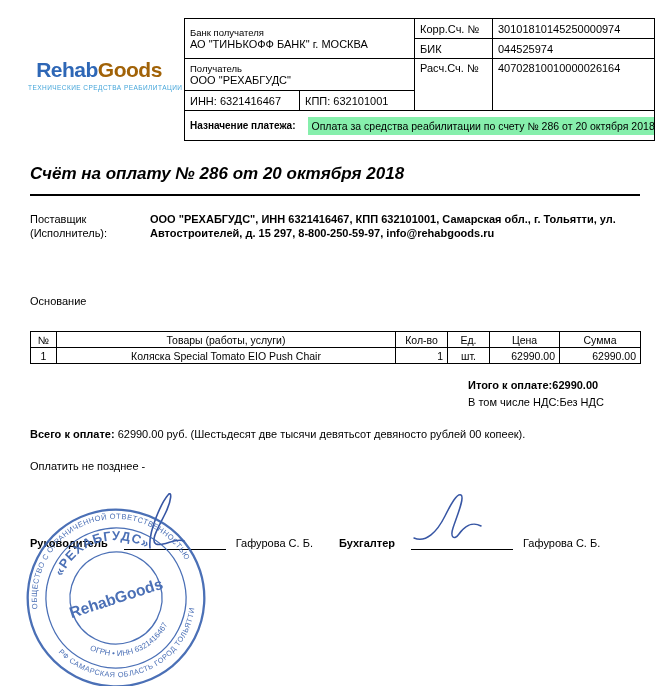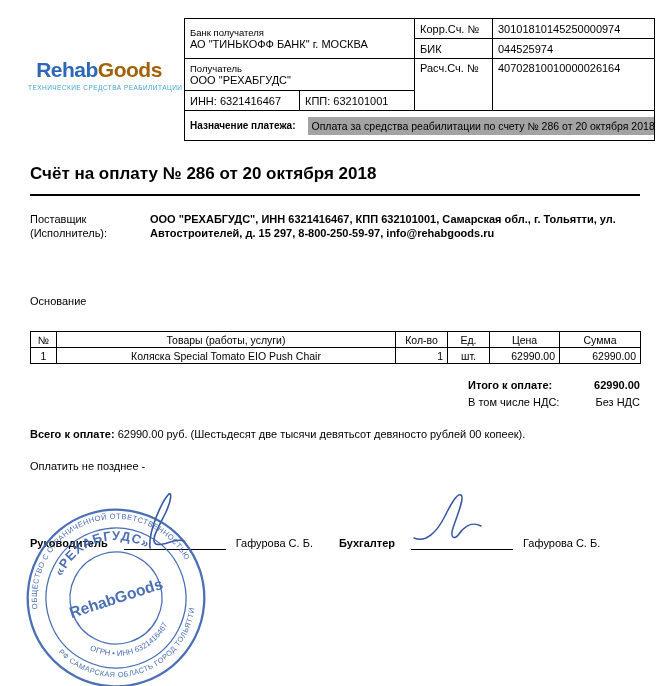--- a/index.html
+++ b/index.html
@@ -18,43 +18,43 @@
   .bank-table td { border:1px solid #000; padding:2px 5px; font-size:11px; vertical-align:middle; overflow:hidden; }
   .cell-label { font-size:9.5px; line-height:11px; }
   .cell-value { font-size:11px; line-height:13px; }
   .h20 { height:20px; }
   .h32 { height:32px; }
   .h30 { height:30px; }
   .vtop { vertical-align:top !important; padding-top:3px !important; }
   .purpose-cell { display:table-cell; }
   .purpose-flex { display:flex; align-items:center; }
   .purpose-label { font-weight:bold; font-size:10px; white-space:nowrap; margin-right:12px; }
-  .purpose-value { background:#a3a3a3; font-size:10.5px; padding:3px 4px; flex:1; white-space:nowrap; }
-
-  
-  .title { position:absolute; left:30px; top:164px; font-size:17px; font-weight:bold; }
+  .purpose-value { background:#86efac; font-size:10.5px; padding:3px 4px; flex:1; white-space:nowrap; }
+
+  
+  .title { position:absolute; left:30px; top:164px; font-size:17px; font-weight:bold;font-style:italic; }
   .title-rule { position:absolute; left:30px; top:194px; width:610px; border-top:2px solid #000; height:0; }
 
   
   .party { position:absolute; left:30px; width:612px; display:flex; font-size:11px; line-height:14px;gap:15px; }
   .party-label { width:105px; flex-shrink:0; }
   .party-value { font-weight:bold; }
   .party-supplier { top:212px; }
   .party-buyer { top:256px; }
   .party-basis { top:294px; }
 
   
   .items-table { position:absolute; left:30px; top:331px; width:610px; border-collapse:collapse; table-layout:fixed; }
   .items-table th, .items-table td { border:1px solid #000; font-size:10.5px; padding:1px 4px; font-weight:normal; height:16px; }
   .items-table th { text-align:center; }
   .ta-c { text-align:center; } .ta-r { text-align:right; } .ta-l { text-align:center; }
 
   
   .totals { position:absolute; left:468px; top:377px; width:172px; font-size:11px; }
-  .totals-row { display:flex; justify-content:space-between; line-height:17px; }
+  .totals-row { display:flex; justify-content:flex-start; line-height:17px; }
   .bold { font-weight:bold; }
 
   .amount-words { position:absolute; left:30px; top:428px; font-size:11px; width:612px; }
   .pay-before { position:absolute; left:30px; top:460px; font-size:11px; }
 
   
   .signature-row { position:absolute; left:30px; top:536px; width:614px; display:flex; align-items:flex-end; font-size:11px; line-height:14px; }
   .sig-label { font-weight:bold; white-space:nowrap; }
   .sig-line { border-bottom:1px solid #000; width:102px; height:13px; margin:0 10px 0 16px; flex-shrink:0; }
   .sig-name { white-space:nowrap; }

